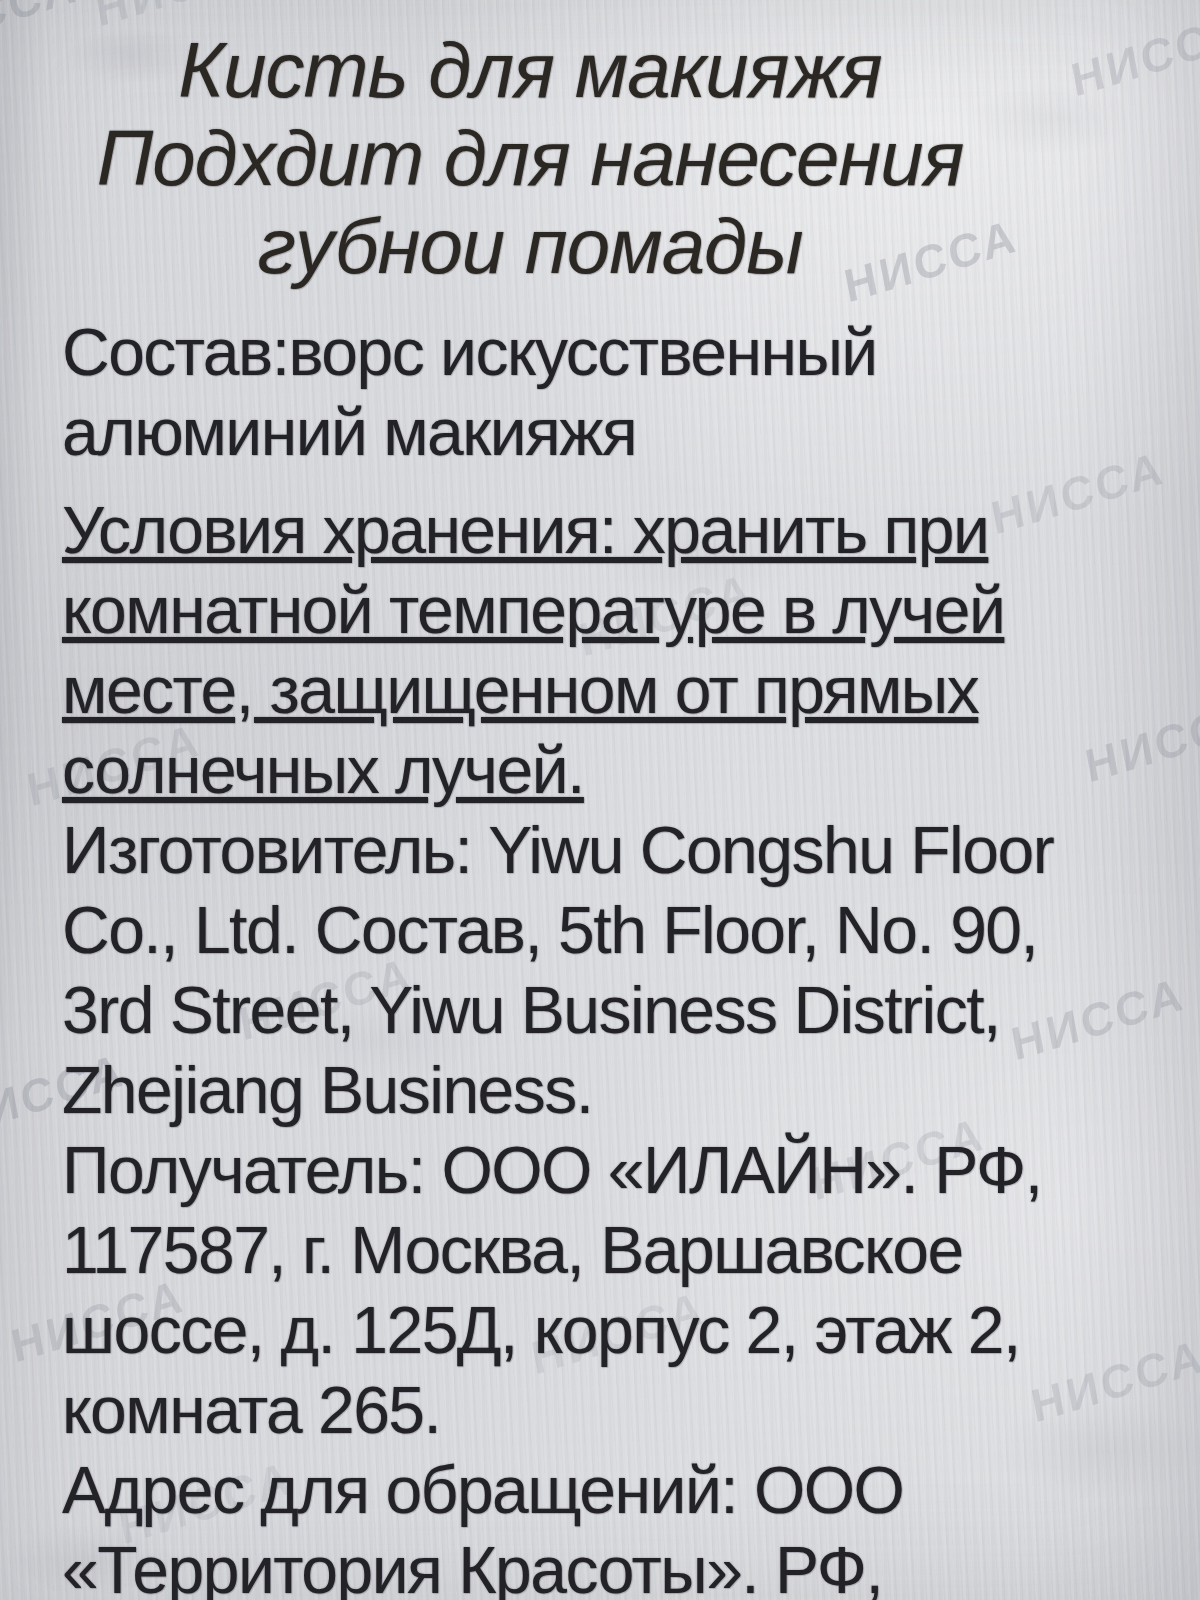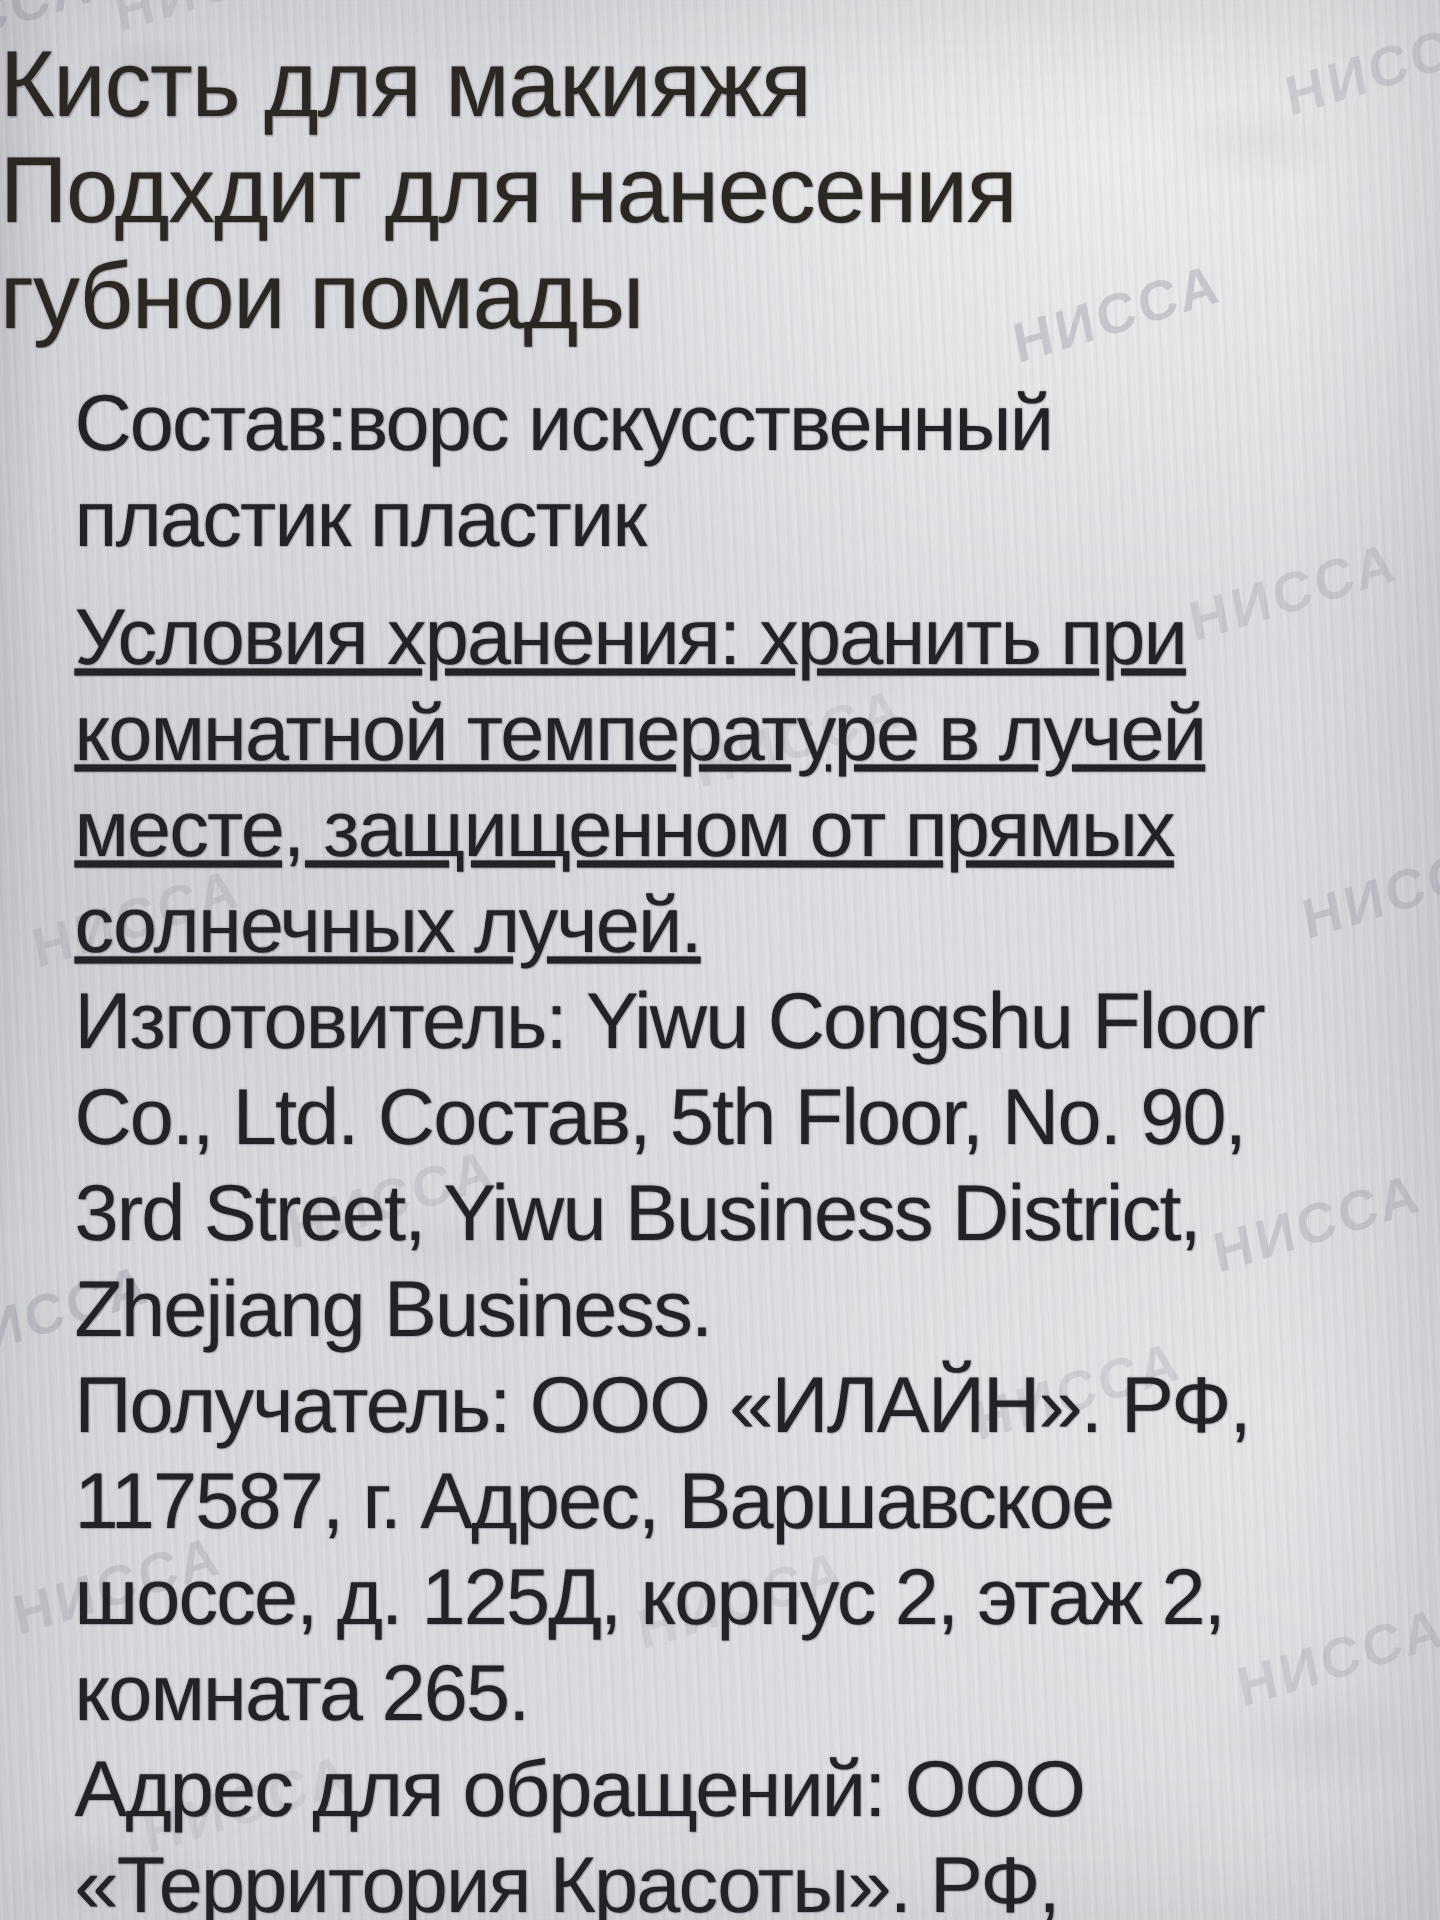--- a/index.html
+++ b/index.html
@@ -60,25 +60,27 @@
     z-index: 1;
   }
   .content {
     position: relative;
     z-index: 2;
     padding-top: 26px;
     color: #232327;
   }
   .title {
     width: 1060px;
+    text-align: center;
     font-size: 78px;
     line-height: 88px;
     letter-spacing: -1px;
     color: #2b2824;
     text-shadow: 0 0 2px rgba(45,40,35,0.45), 1px 1px 0 rgba(60,55,80,0.18);
+    font-style: italic;
   }
   .body-text {
     padding-left: 62px;
     font-size: 66px;
     line-height: 80px;
     letter-spacing: -1.5px;
     text-shadow: 0 0 2px rgba(30,30,40,0.40), 1px 1px 0 rgba(50,50,90,0.15);
   }
   .sec-composition { margin-top: 22px; }
   .sec-storage { margin-top: 18px; text-decoration: underline; }
@@ -109,40 +111,40 @@
   <div class="content">
 
     <div class="title">
       <div class="line">Кисть для макияжя</div>
       <div class="line">Подхдит для нанесения</div>
       <div class="line">губнои помады</div>
     </div>
 
     <div class="body-text sec-composition">
       <div class="line">Состав:ворс искусственный</div>
-      <div class="line">пластик пластик</div>
+      <div class="line">алюминий макияжя</div>
     </div>
 
     <div class="body-text sec-storage">
       <div class="line">Условия хранения: хранить при</div>
       <div class="line">комнатной температуре в лучей</div>
       <div class="line">месте, защищенном от прямых</div>
       <div class="line">солнечных лучей.</div>
     </div>
 
     <div class="body-text">
       <div class="line">Изготовитель: Yiwu Congshu Floor</div>
       <div class="line">Co., Ltd. Состав, 5th Floor, No. 90,</div>
       <div class="line">3rd Street, Yiwu Business District,</div>
       <div class="line">Zhejiang Business.</div>
     </div>
 
     <div class="body-text">
       <div class="line">Получатель: ООО «ИЛАЙН». РФ,</div>
-      <div class="line">117587, г. Адрес, Варшавское</div>
+      <div class="line">117587, г. Москва, Варшавское</div>
       <div class="line">шоссе, д. 125Д, корпус 2, этаж 2,</div>
       <div class="line">комната 265.</div>
     </div>
 
     <div class="body-text">
       <div class="line">Адрес для обращений: ООО</div>
       <div class="line">«Территория Красоты». РФ,</div>
     </div>
 
   </div>

